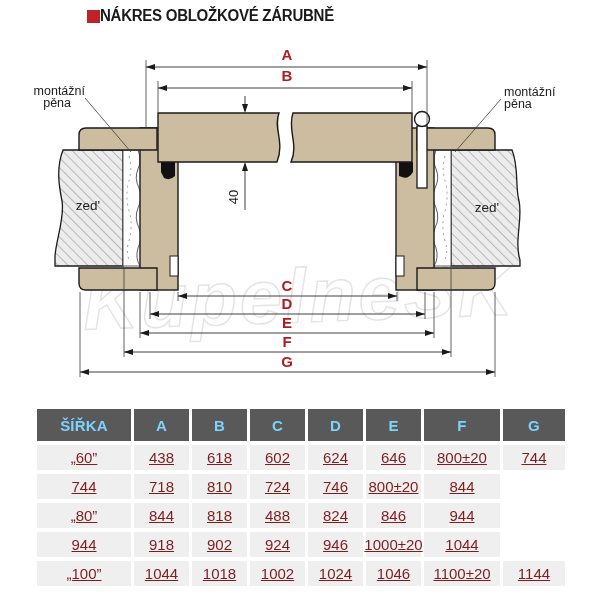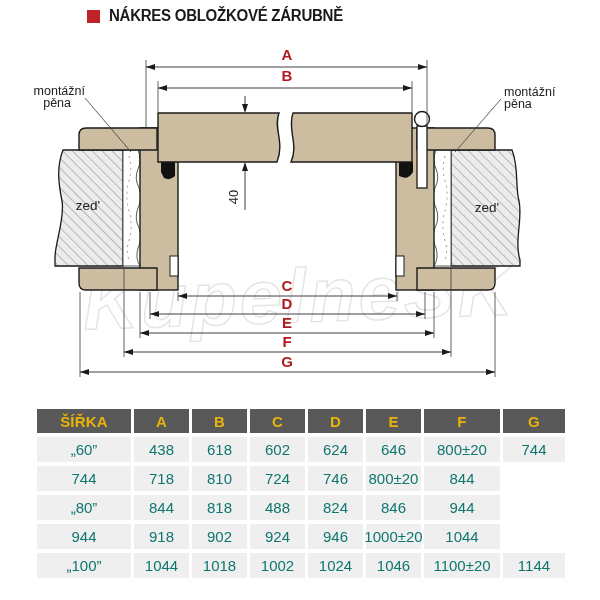--- a/index.html
+++ b/index.html
@@ -1,35 +1,35 @@
 <!DOCTYPE html>
 <html><head>
 <meta charset="utf-8">
 <style>
   html,body{margin:0;padding:0;}
   body{width:600px;height:600px;background:#ffffff;font-family:"Liberation Sans",sans-serif;}
   .page{position:relative;width:600px;height:600px;background:#fff;overflow:hidden;}
 
   
-  .title-row{position:absolute;left:87px;top:7px;display:flex;align-items:center;gap:9px;}
+  .title-row{position:absolute;left:87px;top:7px;display:flex;align-items:center;}
   .title-bullet{width:13px;height:13px;background:#c0222a;flex:0 0 auto;}
   .title-text{font-size:16px;font-weight:bold;color:#1a1a1a;letter-spacing:-0.3px;
               transform:scaleX(.94);transform-origin:left center;white-space:nowrap;}
 
   
   .diagram{position:absolute;left:0;top:0;width:600px;height:405px;}
 
   
   .spec-table{position:absolute;left:37px;top:409px;width:528px;}
   .thead,.trow{display:grid;grid-template-columns:94px 55px 55px 55px 55px 55px 76px 62px;
                column-gap:3px;margin-bottom:4px;}
-  .hcell{background:#595959;color:#eab308;font-weight:bold;font-size:15px;height:24px;
+  .hcell{background:#595959;color:#7dd3fc;font-weight:bold;font-size:15px;height:32px;
          display:flex;align-items:center;justify-content:center;letter-spacing:0.2px;}
-  .tcell{background:#efefef;color:#0f766e;font-size:15px;height:25px;
-         display:flex;align-items:center;justify-content:center;}
+  .tcell{background:#efefef;color:#7f1d1d;font-size:15px;height:25px;
+         display:flex;align-items:center;justify-content:center;text-decoration:underline;}
 </style>
 </head>
 <body>
 
 <div class="page">
 
   <div class="title-row">
     <div class="title-bullet"></div>
     <div class="title-text">NÁKRES OBLOŽKOVÉ ZÁRUBNĚ</div>
   </div>

